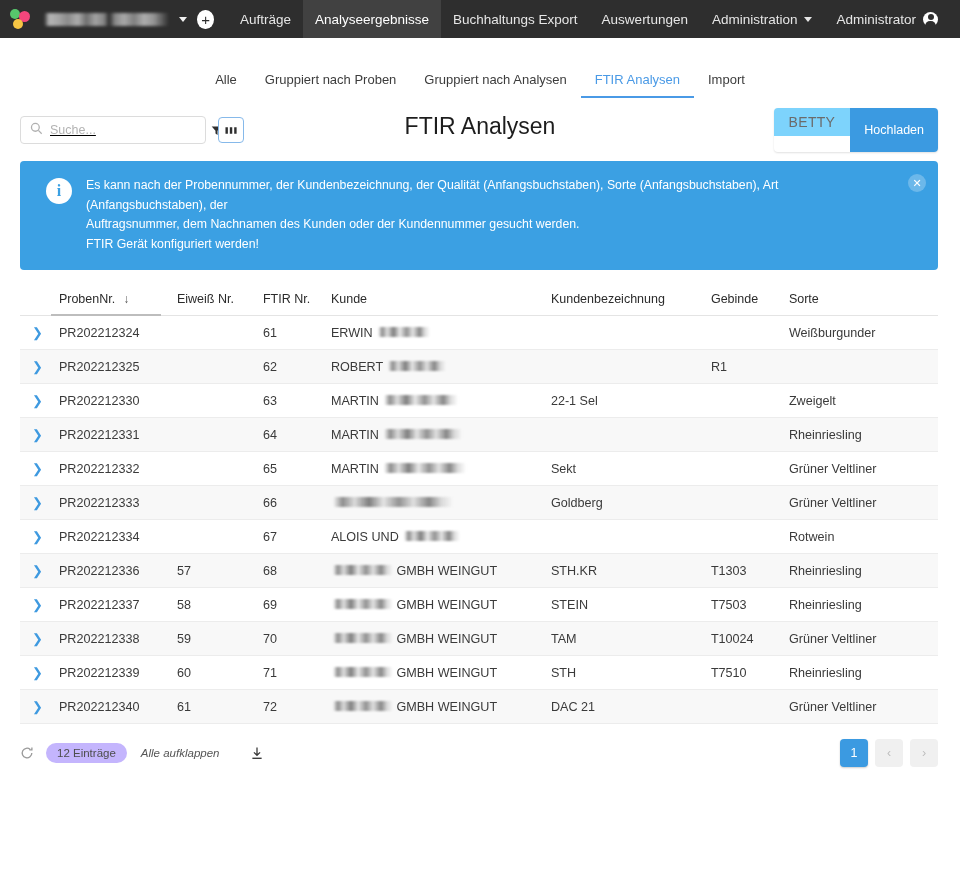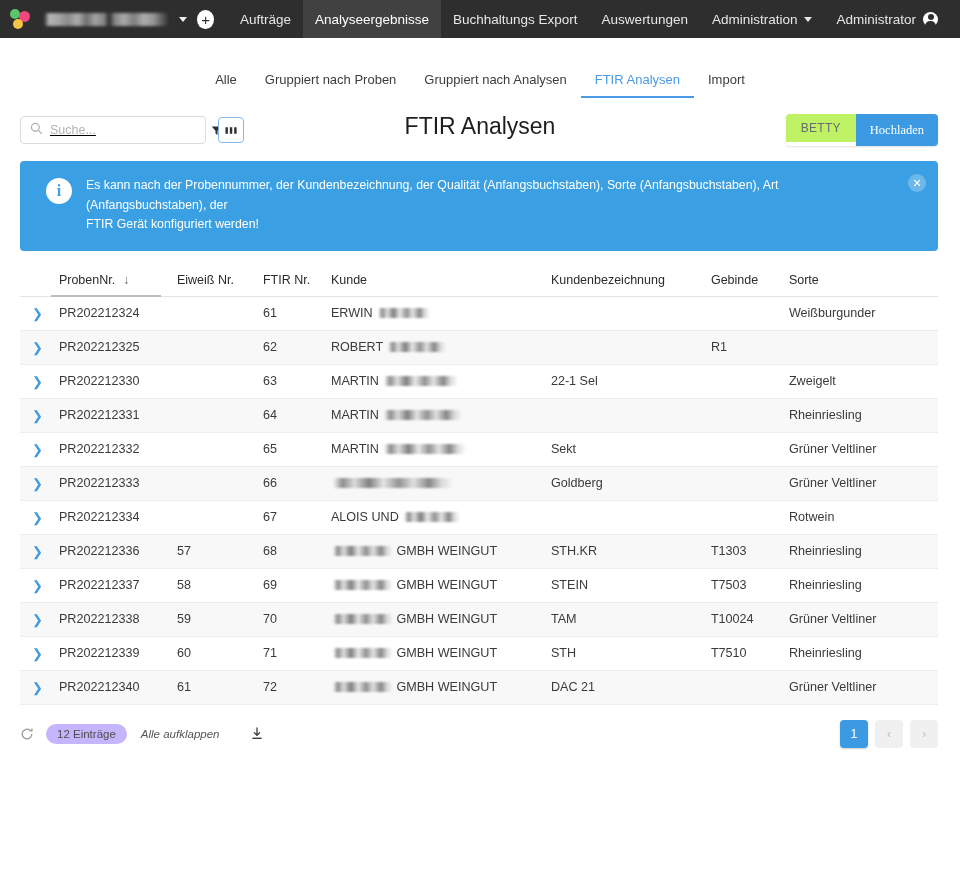--- a/index.html
+++ b/index.html
@@ -87,26 +87,26 @@
     width: 26px; height: 26px; margin-left: 12px; border:1px solid #86b9ea; border-radius:4px;
     background:#fff; display:flex; align-items:center; justify-content:center; cursor:pointer;
   }
   .page-title {
     position:absolute; left:0; right:0; text-align:center; font-size: 23px;
     color:#1d1d1d; font-weight:400; pointer-events:none; top: 13px;
   }
   .toolbar-right { margin-left:auto; display:flex; align-items:center; }
   .btn-group { display:flex; border-radius:4px; overflow:hidden; box-shadow: 0 1px 2px rgba(0,0,0,.12); }
   .btn-betty {
-    background:#bef264; color:#6b6b6b; font-size:12px; padding: 0 15px; height:28px;
+    background:#7dd3fc; color:#6b6b6b; font-size:14px; padding: 0 15px; height:28px;
     display:flex; align-items:center; cursor:pointer; letter-spacing:.3px;text-align:center;
   }
   .btn-upload {
-    background:#3b9ae1; color:#fff; font-size:12.5px; padding: 0 14px; height:32px;
-    display:flex; align-items:center; cursor:pointer;font-family:Liberation Serif, serif;
+    background:#3b9ae1; color:#fff; font-size:12.5px; padding: 0 14px; height:44px;
+    display:flex; align-items:center; cursor:pointer;
   }
 
   
   .banner {
     margin: 11px 22px 0 20px; background:#3ba0e3; border-radius:4px; color:#fff;
     display:flex; padding: 15px 16px 16px 16px; position:relative; min-height: 88px;
   }
   .banner-ic {
     width:26px;height:26px;border-radius:50%;background:#fff;color:#3ba0e3;flex:none;
     display:flex;align-items:center;justify-content:center;font-size:16px;font-weight:bold;
@@ -258,20 +258,21 @@
         <div class="btn-betty">BETTY</div>
         <div class="btn-upload">Hochladen</div>
       </div>
     </div>
   </div>
 
   <div class="banner">
     <div class="banner-ic">i</div>
     <div class="banner-text">
       <div>Es kann nach der Probennummer, der Kundenbezeichnung, der Qualität (Anfangsbuchstaben), Sorte (Anfangsbuchstaben), Art (Anfangsbuchstaben), der</div>
+      <div>Auftragsnummer, dem Nachnamen des Kunden oder der Kundennummer gesucht werden.</div>
       <div>FTIR Gerät konfiguriert werden!</div>
     </div>
     <div class="banner-close">✕</div>
   </div>
 
   <div class="table-wrap">
     <table>
       <thead>
         <tr>
           <th class="col-exp"></th>

